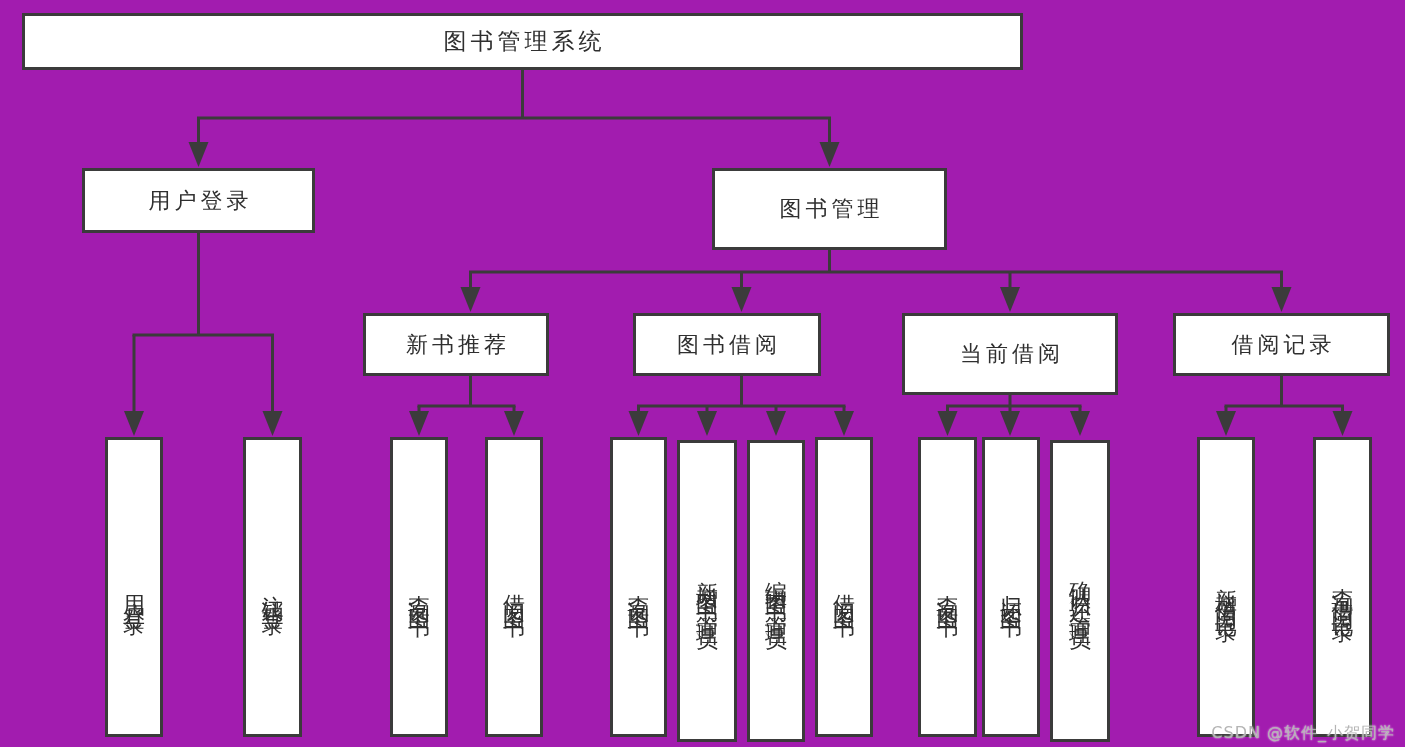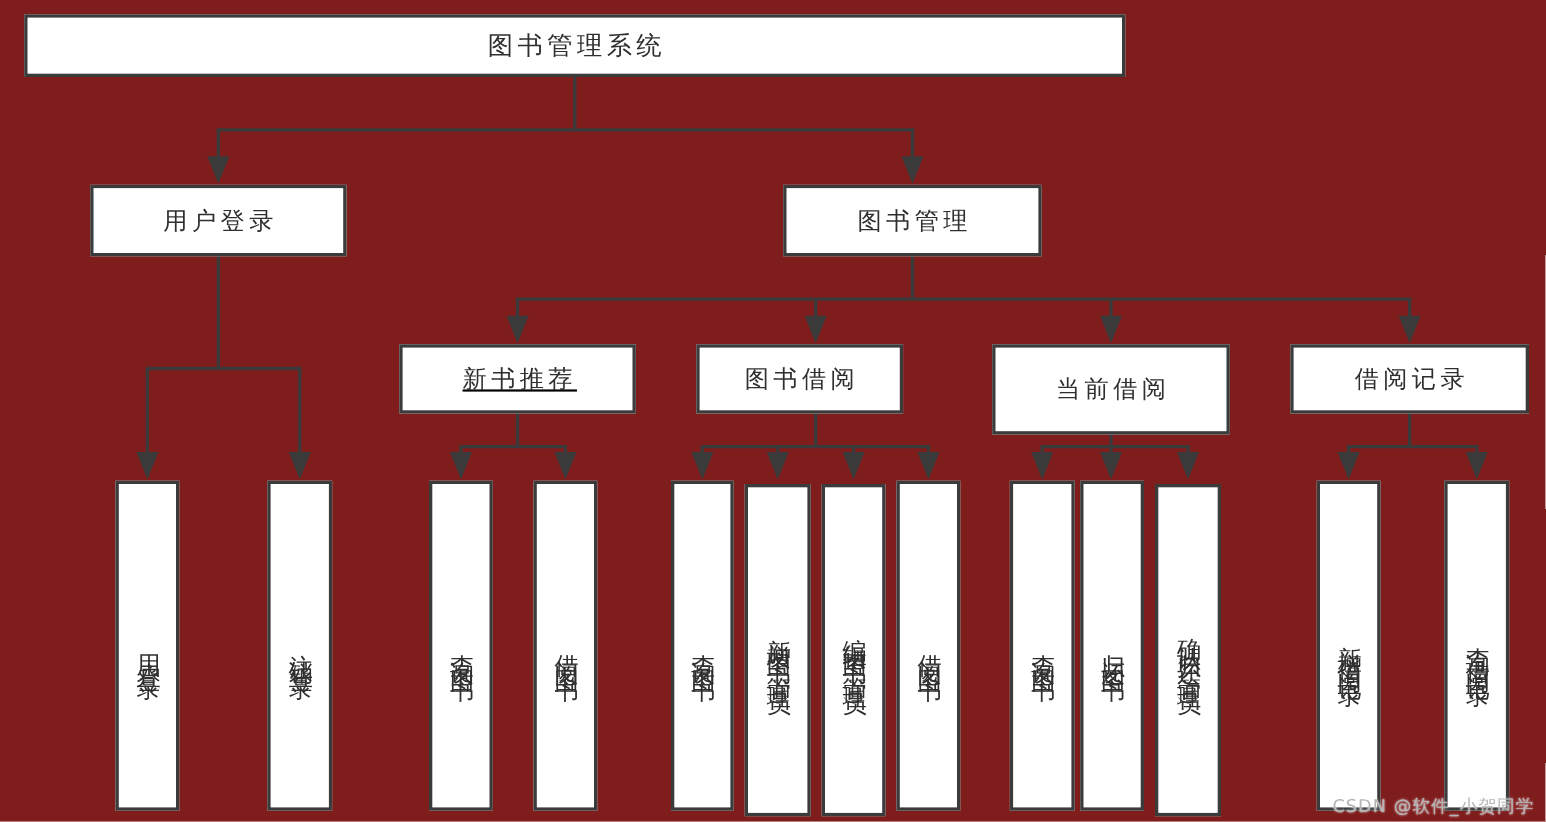--- a/index.html
+++ b/index.html
@@ -2,21 +2,21 @@
 <html lang="zh"><head>
 <meta charset="utf-8">
 <style>
   html, body { margin: 0; padding: 0; background: #ffffff; }
   body { font-family: "DejaVu Sans", "Liberation Sans", sans-serif; }
 
   .stage {
     position: relative;
     width: 1405px;
     height: 747px;
-    background: #7f1d1d;
+    background: #a21caf;
     overflow: hidden;
   }
 
   .wires {
     position: absolute;
     left: 0; top: 0;
     width: 1405px;
     height: 747px;
   }
 
@@ -142,25 +142,25 @@
     </g>
   </svg>
 
   <div class="box" style="left:22px; top:13px; width:1001px; height:57px;">
     <span class="h-label root-label">图书管理系统</span>
   </div>
 
   <div class="box" style="left:82px; top:168px; width:233px; height:65px;">
     <span class="h-label">用户登录</span>
   </div>
-  <div class="box" style="left:712px; top:168px; width:235px; height:65px;">
+  <div class="box" style="left:712px; top:168px; width:235px; height:82px;">
     <span class="h-label">图书管理</span>
   </div>
 
-  <div class="box" style="left:363px; top:313px; width:215px; height:63px;text-decoration:underline;">
+  <div class="box" style="left:363px; top:313px; width:186px; height:63px;">
     <span class="h-label">新书推荐</span>
   </div>
   <div class="box" style="left:633px; top:313px; width:188px; height:63px;">
     <span class="h-label">图书借阅</span>
   </div>
   <div class="box" style="left:902px; top:313px; width:216px; height:82px;align-items:center;">
     <span class="h-label">当前借阅</span>
   </div>
   <div class="box" style="left:1173px; top:313px; width:217px; height:63px;">
     <span class="h-label">借阅记录</span>

